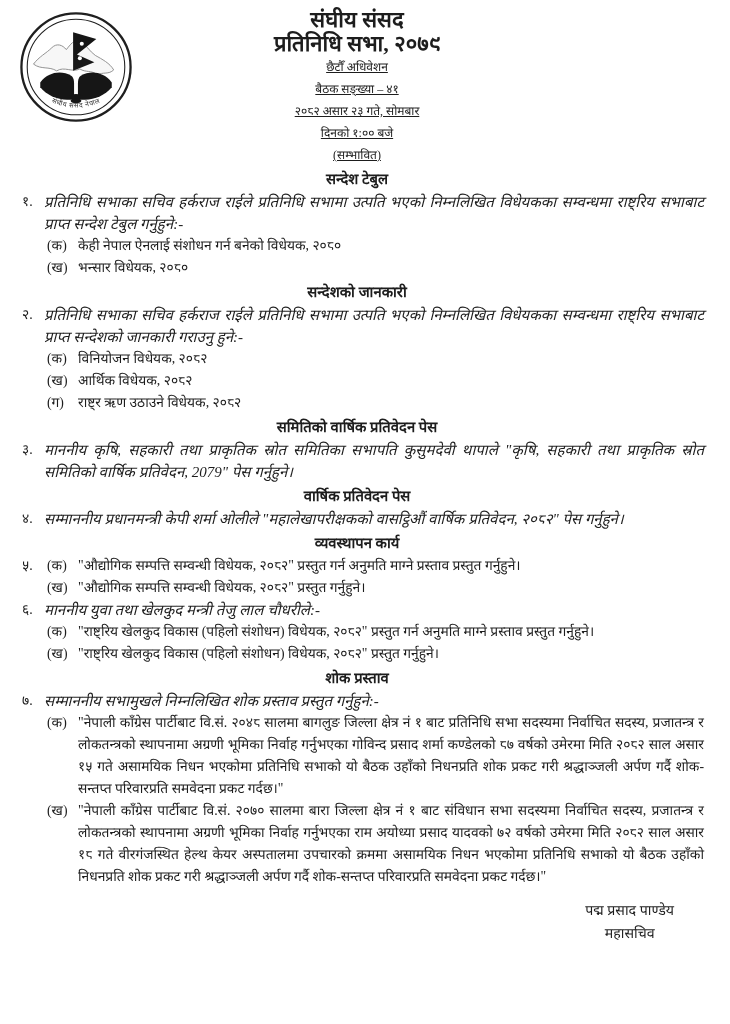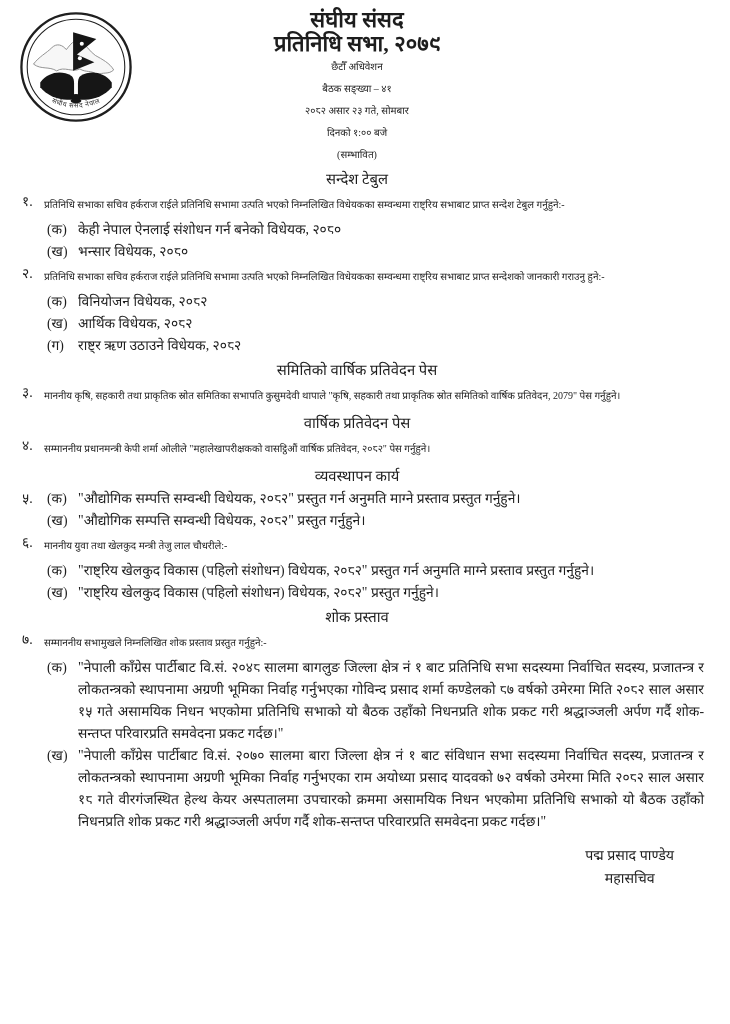--- a/index.html
+++ b/index.html
@@ -16,35 +16,36 @@
     padding:8px 26px 0 10px;
   }
   
   .letterhead { text-align:center; position:relative; }
   .emblem {
     position:absolute; left:8px; top:2px;
     width:116px; height:114px;
   }
   .hl { display:block; }
   .hl-bold { font-weight:700; font-size:22px; line-height:24px; }
-  .hl-reg  { font-size:10px; line-height:22px; }
+  .hl-reg  { font-size:12px; line-height:22px;text-decoration:underline; }
   
   .section-heading {
-    text-align:center; font-weight:400;
+    text-align:center; font-weight:700;
     font-size:14.8px; line-height:23px; margin-top:2px;
   }
   .item { display:flex; }
   .item-num {
     flex:0 0 34px; padding-left:12px;
     font-size:13.8px; line-height:22px;
   }
   .item-body { flex:1; min-width:0; }
   .item-text {
-    font-size:10px; line-height:28px;
+    font-size:15px; line-height:22px;
     text-align:justify;
+    font-style:italic;
   }
   .sub { display:flex; }
   .sub-label {
     flex:0 0 34px; padding-left:3px;
     font-size:13.8px; line-height:22px;
   }
   .sub-text {
     flex:1; min-width:0;
     font-size:13.8px; line-height:22px;
     text-align:justify;
@@ -102,20 +103,21 @@
         </div>
         <div class="sub">
           <span class="sub-label">(ख)</span>
           <span class="sub-text">भन्सार विधेयक, २०८०</span>
         </div>
       </div>
     </div>
   </div>
 
   <div>
+    <div class="section-heading">सन्देशको जानकारी</div>
     <div class="item">
       <span class="item-num">२.</span>
       <div class="item-body">
         <div class="item-text">प्रतिनिधि सभाका सचिव हर्कराज राईले प्रतिनिधि सभामा उत्पति भएको निम्नलिखित विधेयकका सम्वन्धमा राष्ट्रिय सभाबाट प्राप्त सन्देशको जानकारी गराउनु हुने:-</div>
         <div class="sub">
           <span class="sub-label">(क)</span>
           <span class="sub-text">विनियोजन विधेयक, २०८२</span>
         </div>
         <div class="sub">
           <span class="sub-label">(ख)</span>

